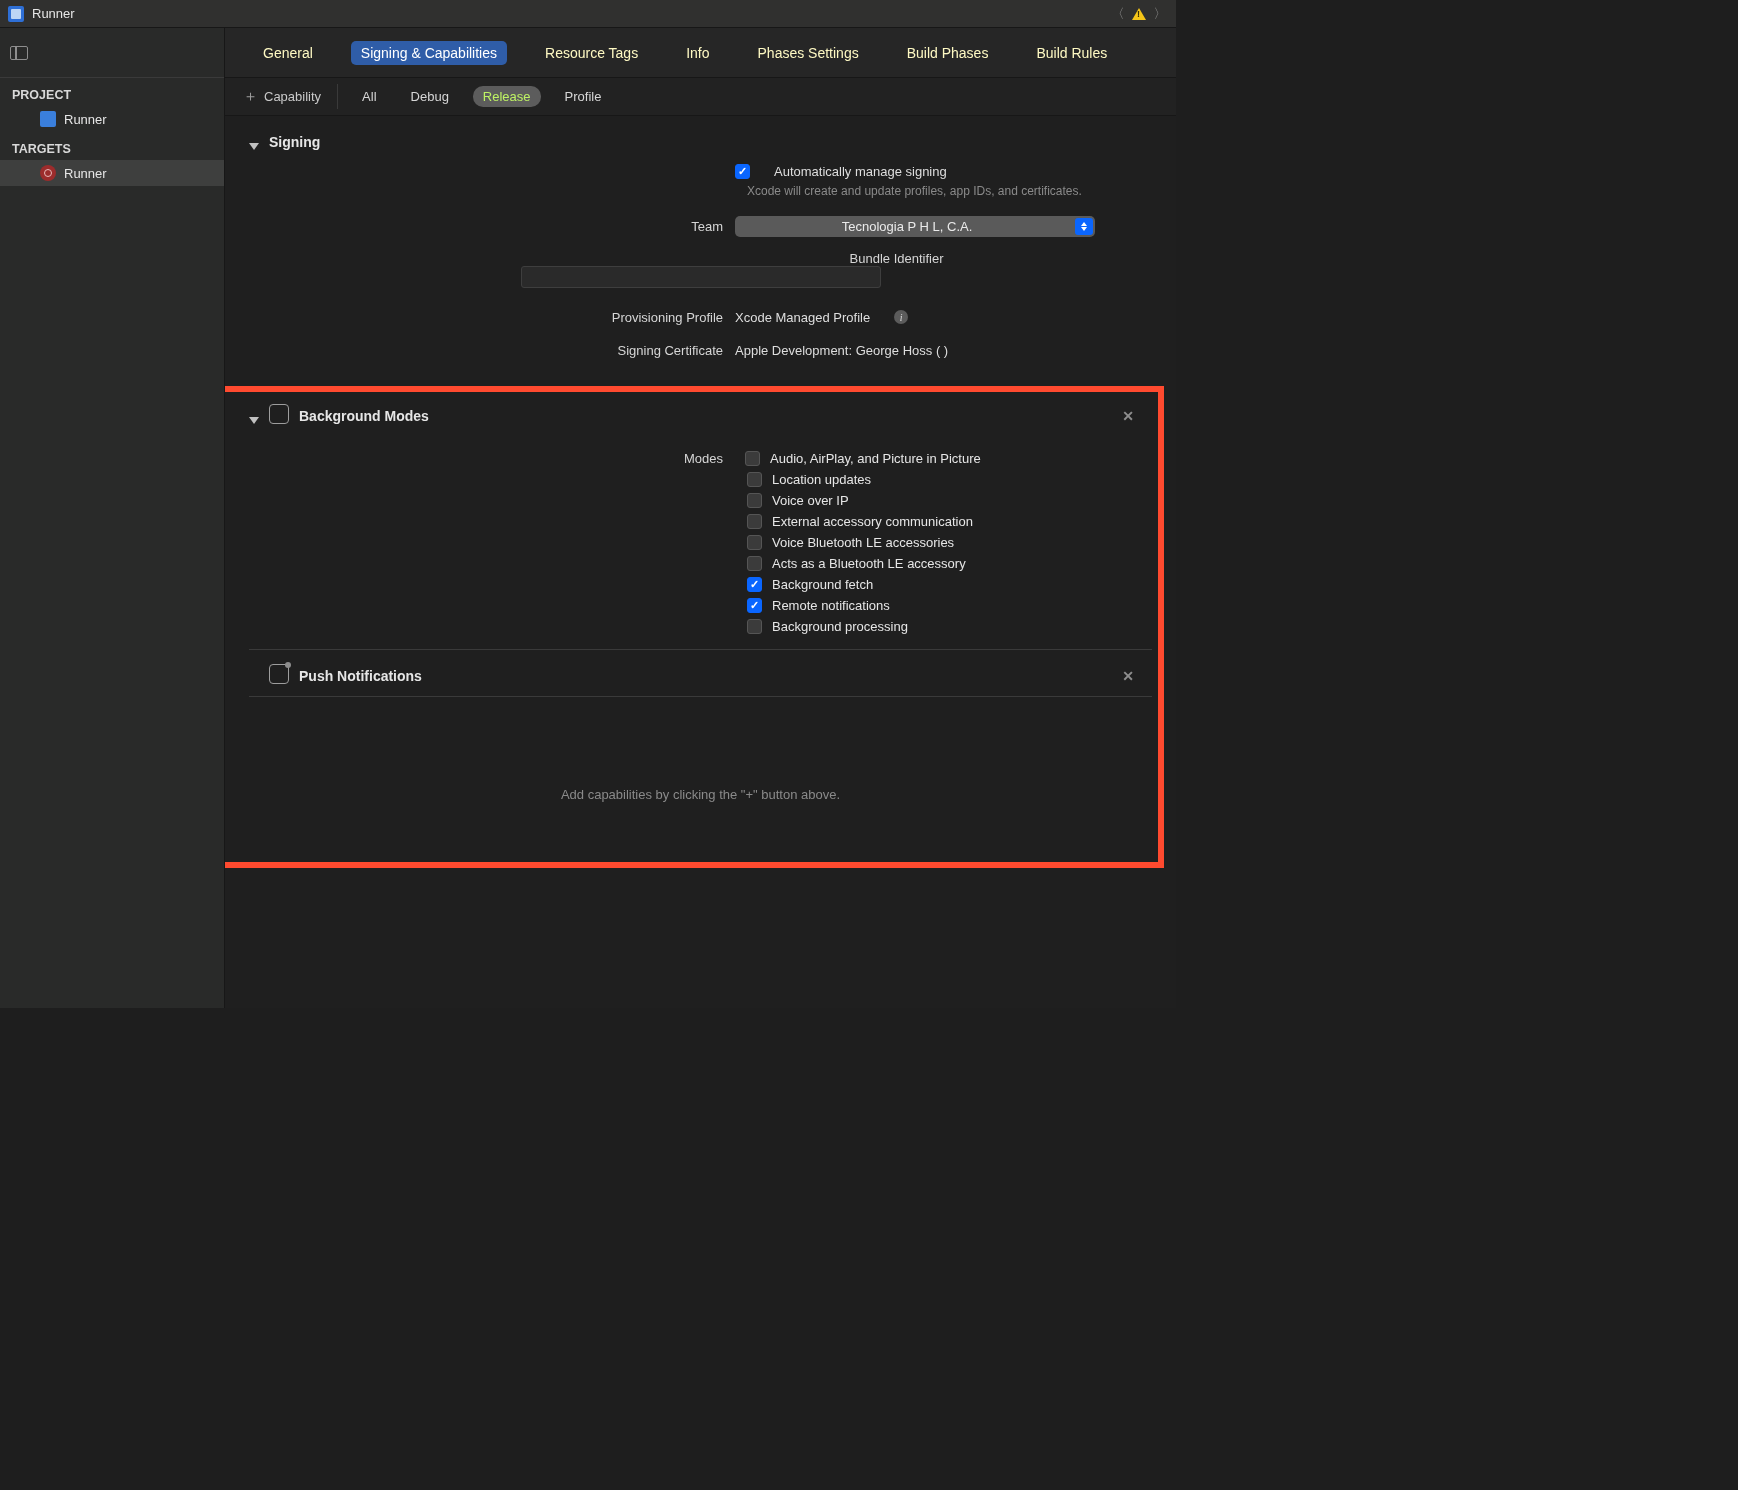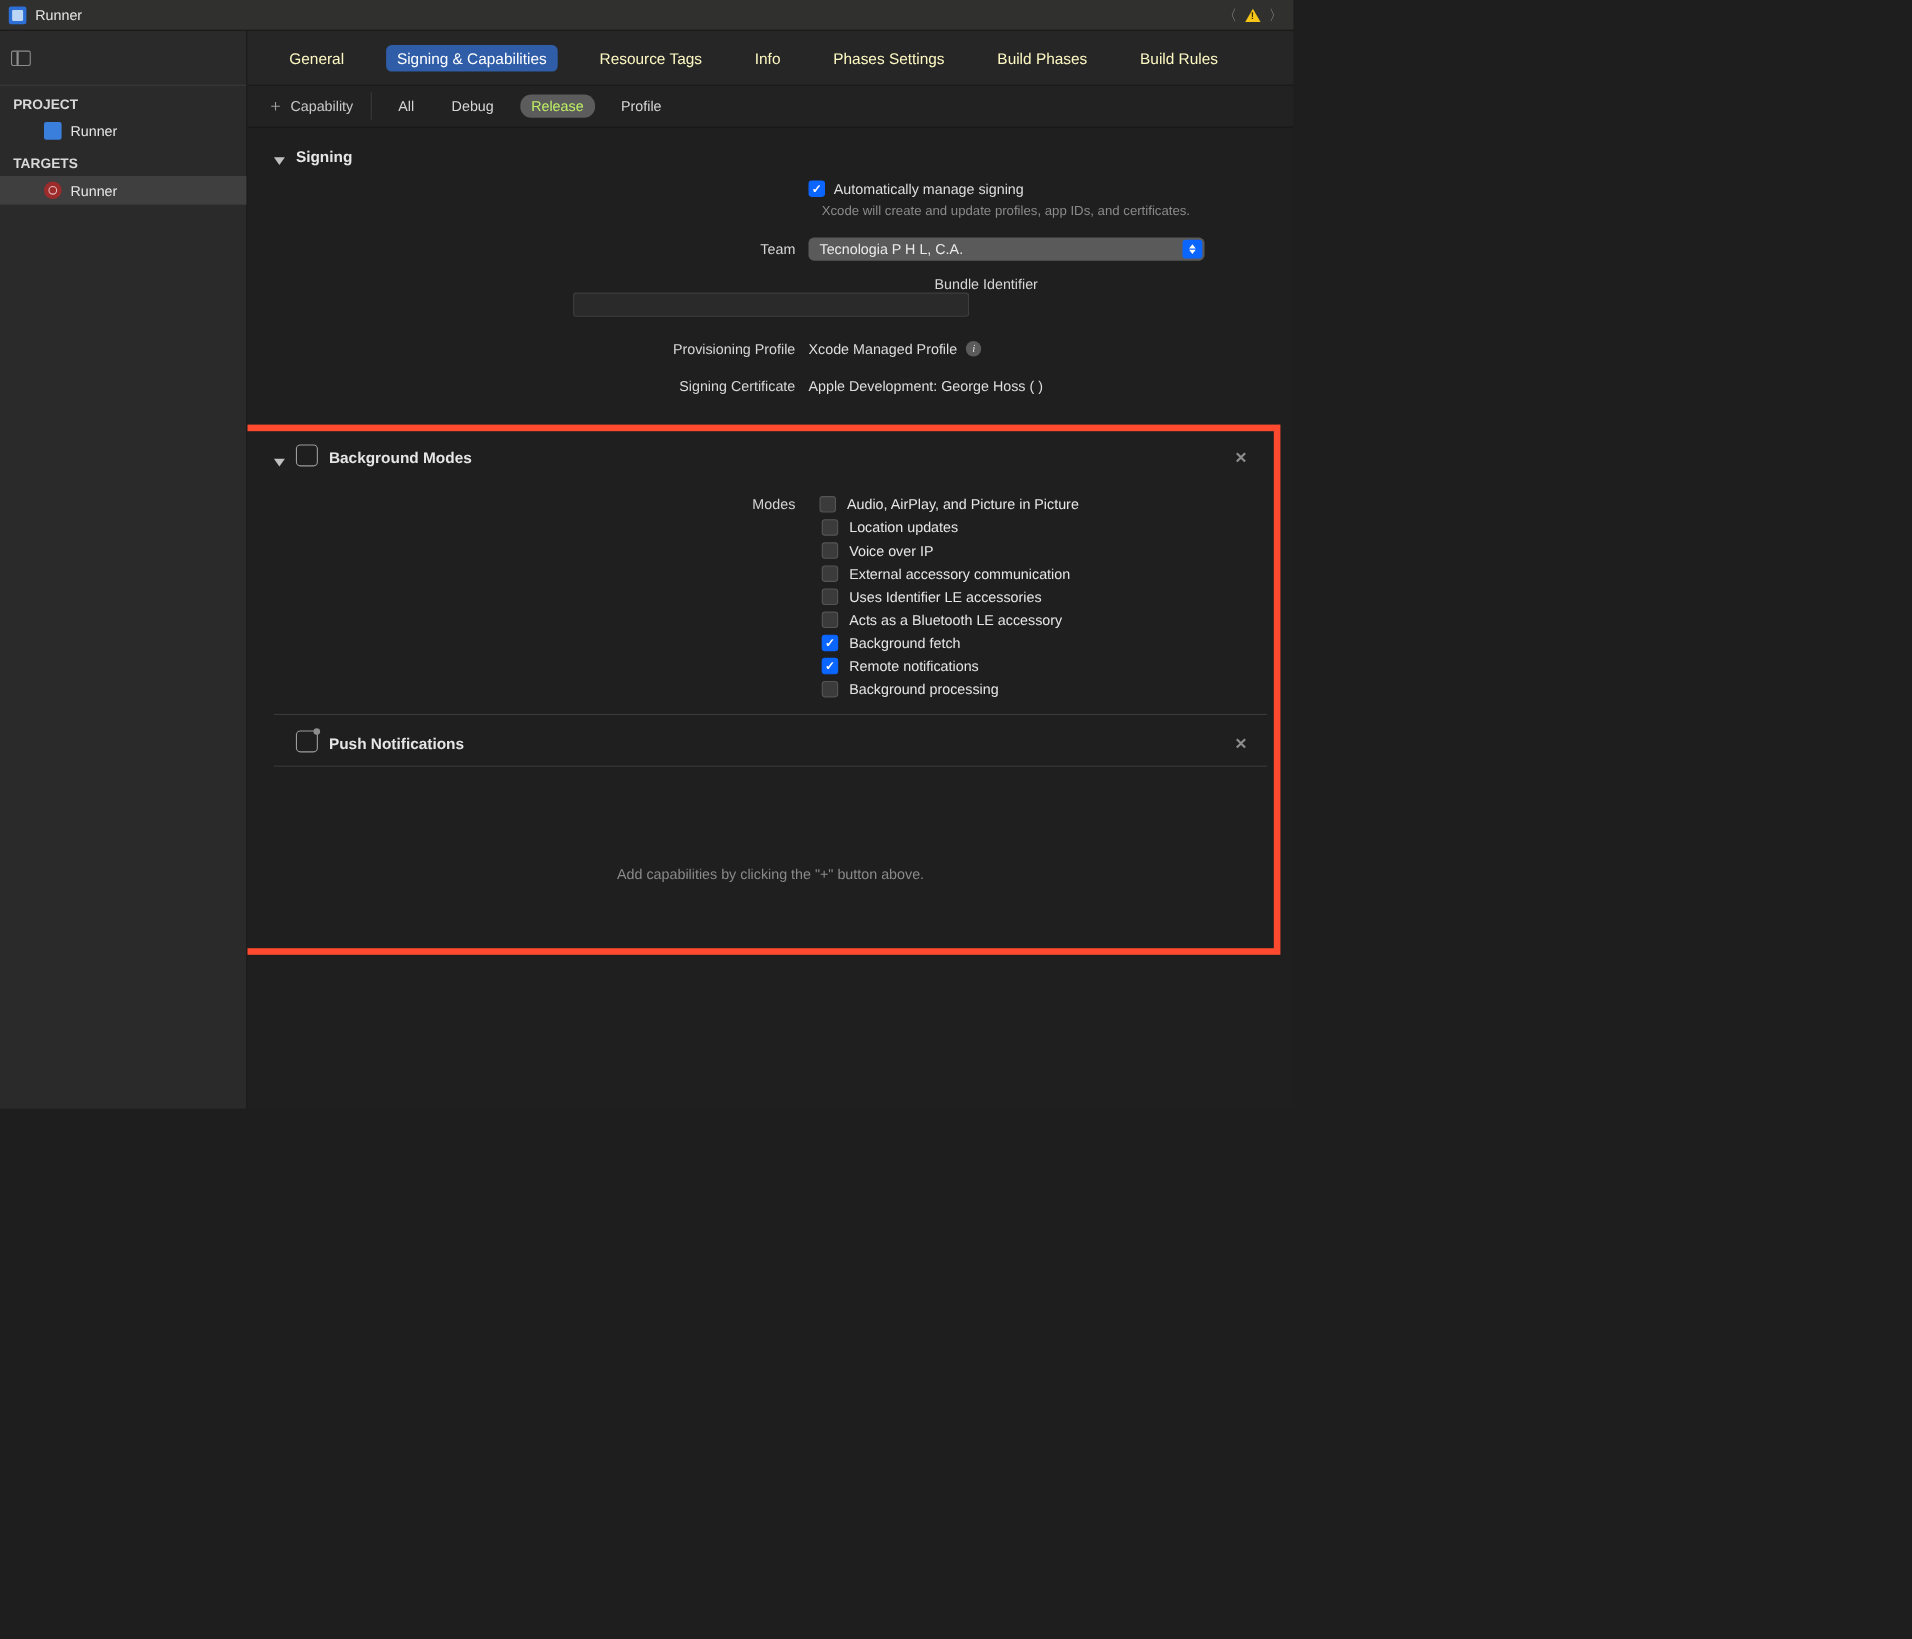--- a/index.html
+++ b/index.html
@@ -84,21 +84,21 @@
     font-weight:600; font-size:14px;
   }
   .disclosure { width:0;height:0;border-left:5px solid transparent;border-right:5px solid transparent;border-top:7px solid #c0c0c0; cursor:pointer;}
   .cap-icon { width:20px;height:20px; border:1.5px solid #9d9d9d; border-radius:4px; position:relative;}
   .cap-icon.dot::after { content:""; position:absolute; top:-3px; right:-3px; width:6px;height:6px;border-radius:50%;background:#8d8d8d;}
   .close-x { margin-left:auto; color:#8d8d8d; cursor:pointer; padding-right:18px; font-size:14px;}
 
   
   .form-row { display:flex; align-items:center; padding:4px 0; }
   .form-label { width:510px; text-align:right; padding-right:12px; color:#d6d6d6; font-size:13px;}
-  .form-value { flex:1; display:flex; align-items:center; gap:8px; color:#dedede;}
+  .form-value { flex:1; display:flex; align-items:center; gap:24px; color:#dedede;text-align:center;}
   .subtext { color:#8a8a8a; font-size:12px; padding-left:522px; line-height:1.4; padding-right:60px; }
 
   .checkbox { width:15px;height:15px;border-radius:3px;border:1px solid #555;background:#3b3b3b;display:inline-flex;align-items:center;justify-content:center;cursor:pointer;flex-shrink:0;}
   .checkbox.checked { background:#0a66ff; border-color:#0a66ff;}
   .checkbox.checked::after{content:"✓"; color:#fff; font-size:11px; font-weight:bold;}
 
   .select { background:#5a5a5a; border-radius:5px; padding:3px 26px 3px 10px; min-width:360px; color:#eaeaea; position:relative; cursor:pointer;}
   .select .handle{ position:absolute; right:2px; top:2px; bottom:2px; width:18px; background:#0a66ff; border-radius:3px; display:flex;flex-direction:column;align-items:center;justify-content:center;}
   .select .handle::before{content:"";width:0;height:0;border-left:3px solid transparent;border-right:3px solid transparent;border-bottom:4px solid #fff;margin-bottom:1px;}
   .select .handle::after{content:"";width:0;height:0;border-left:3px solid transparent;border-right:3px solid transparent;border-top:4px solid #fff;}
@@ -250,21 +250,21 @@
         <div class="mode-row">
             <span class="checkbox"></span>
             <span>Voice over IP</span>
           </div>
         <div class="mode-row">
             <span class="checkbox"></span>
             <span>External accessory communication</span>
           </div>
         <div class="mode-row">
             <span class="checkbox"></span>
-            <span>Uses Identifier LE accessories</span>
+            <span>Voice Bluetooth LE accessories</span>
           </div>
         <div class="mode-row">
             <span class="checkbox"></span>
             <span>Acts as a Bluetooth LE accessory</span>
           </div>
         <div class="mode-row">
             <span class="checkbox checked"></span>
             <span>Background fetch</span>
           </div>
         <div class="mode-row">

